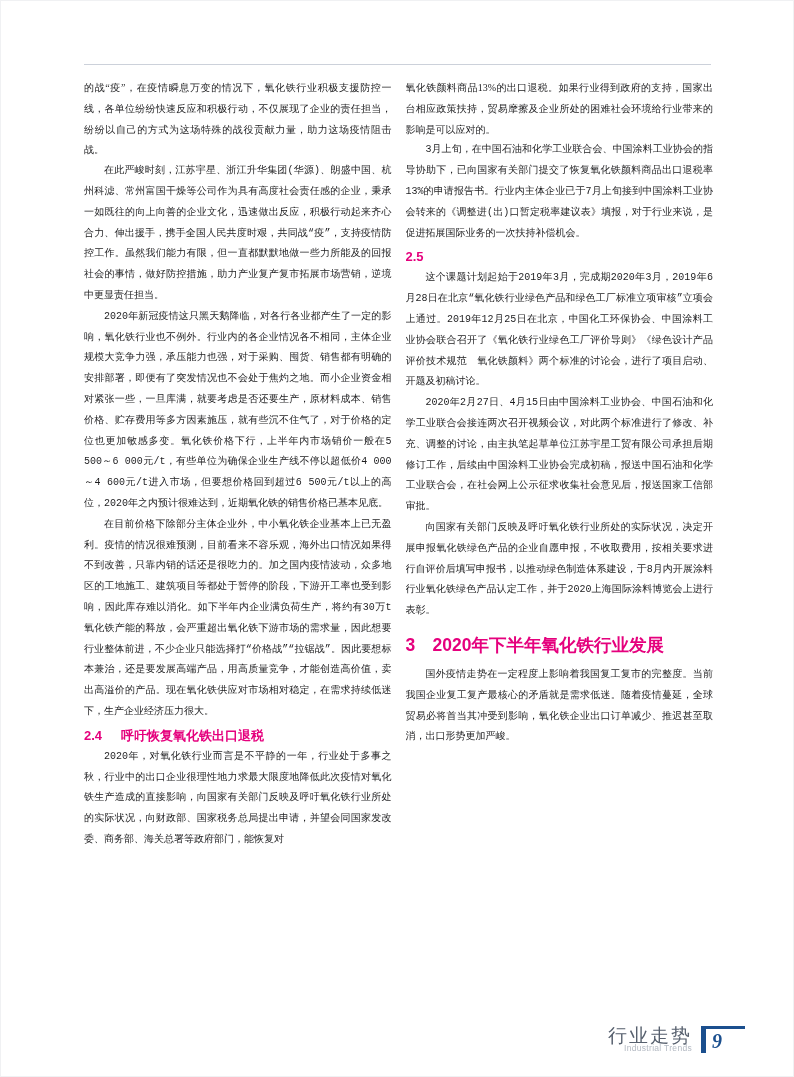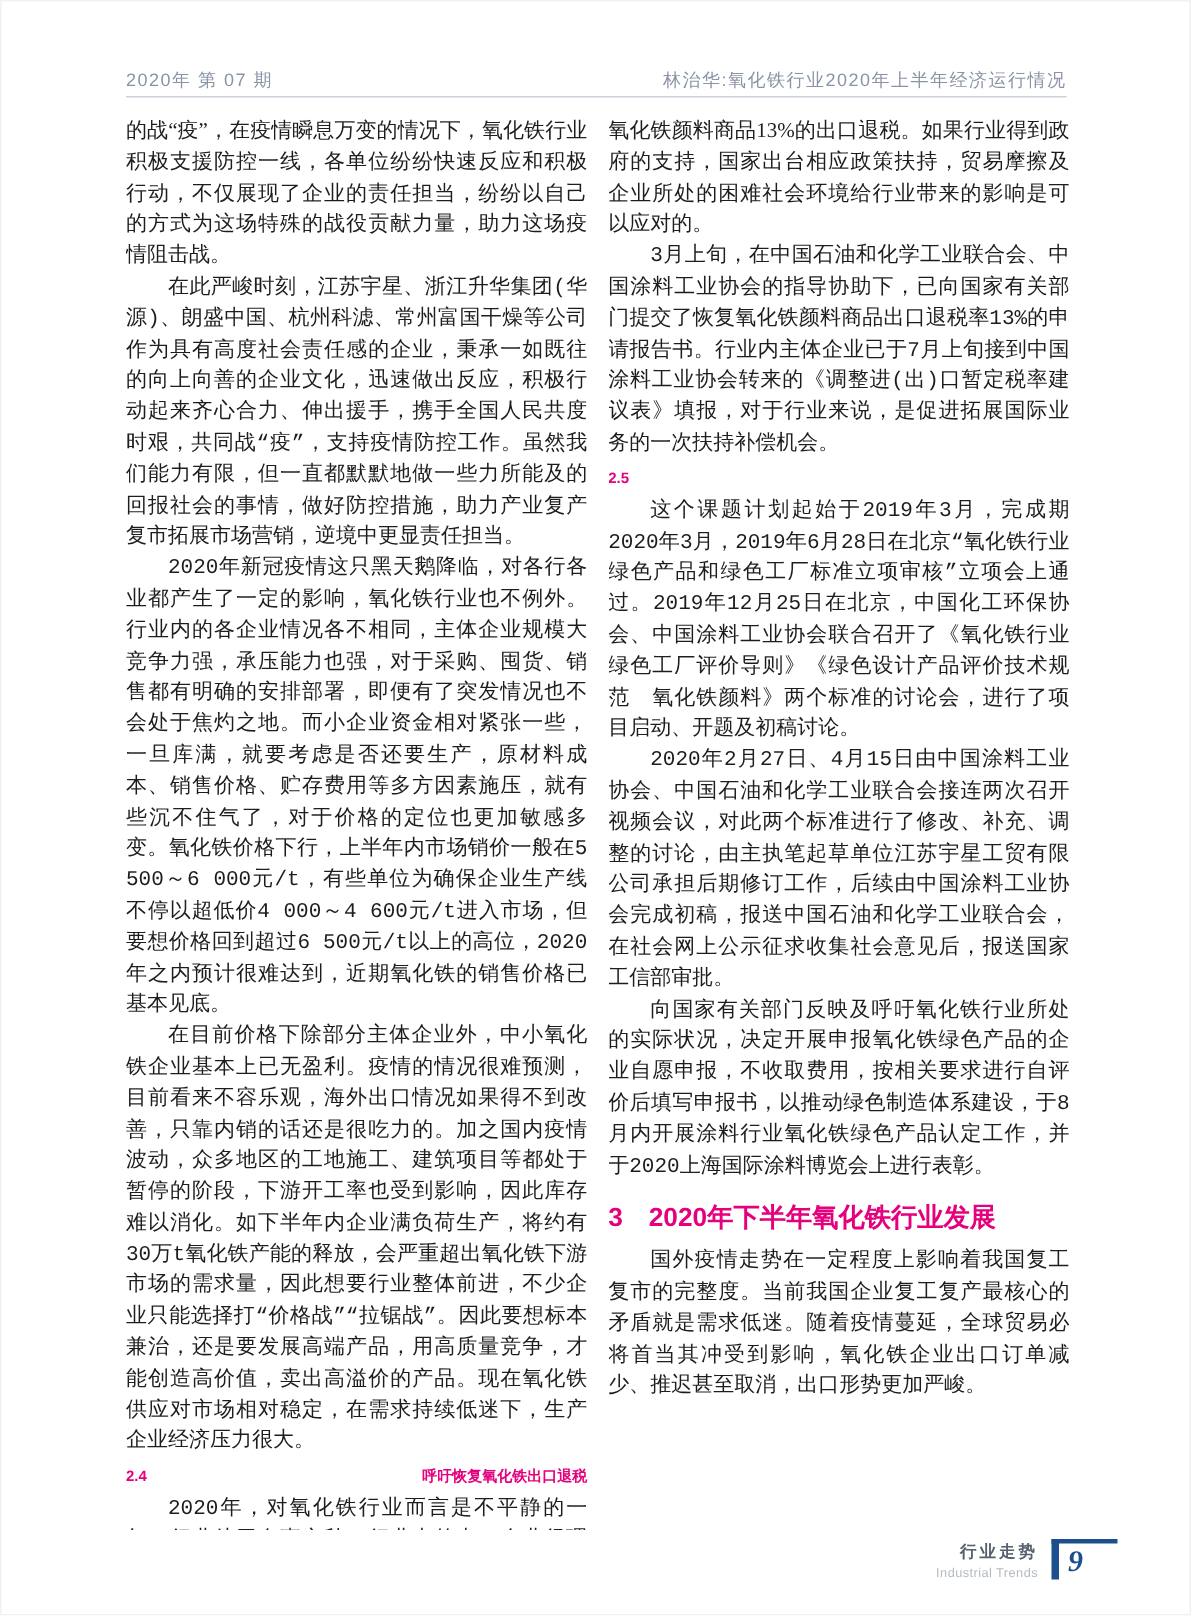--- a/index.html
+++ b/index.html
@@ -27,53 +27,52 @@
   }
   
   .content{
     position:absolute;left:83px;top:77px;
     width:629px;height:942px;
     display:flex;gap:14px;overflow:hidden;
   }
   .col{width:307.5px;flex:0 0 307.5px;overflow:hidden;}
   .para{
     margin:0;
-    font-size:14px;line-height:20.8px;
+    font-size:10px;line-height:20.8px;
     text-align:justify;
     text-justify:inter-ideograph;
   }
   .para.indent{text-indent:2em;font-family:Liberation Mono, monospace;}
   .sec-h2{
     display:flex;align-items:flex-start;
     margin:2px 0 1px 0;
     font-family:"Liberation Sans","DejaVu Sans",sans-serif;
-    font-weight:bold;font-size:10px;line-height:21px;
+    font-weight:bold;font-size:13px;line-height:21px;
     color:#e5007d;
-    justify-content:space-between;
   }
   .sec-h2 .sec-num{flex:0 0 37px;}
   .sec-h1{
     display:flex;align-items:flex-start;
     margin:11px 0 7px 0;
     font-family:"Liberation Sans","DejaVu Sans",sans-serif;
     font-weight:bold;font-size:17.5px;line-height:25px;
     color:#e5007d;
   }
   .sec-h1 .sec-num{flex:0 0 27px;}
   
   .page-footer{
     position:absolute;top:1025px;right:48px;
     display:flex;align-items:flex-start;
   }
   .footer-label{
     text-align:right;margin-right:9px;margin-top:2px;
     font-family:"Liberation Sans","DejaVu Sans",sans-serif;
   }
   .footer-label .cn{
-    font-size:11px;font-weight:bold;color:#57606e;letter-spacing:2px;line-height:15px;
+    font-size:19px;font-weight:normal;color:#57606e;letter-spacing:2px;line-height:15px;
   }
   .footer-label .en{
     font-size:8.5px;color:#b4bac3;line-height:10px;letter-spacing:0.3px;
   }
   .page-num-box{
     border-top:3px solid #1b4f8e;
     border-left:5px solid #1b4f8e;
     width:44px;height:27px;
     padding:1px 0 0 6px;box-sizing:border-box;
   }
@@ -81,24 +80,20 @@
     font-family:"Liberation Serif","DejaVu Serif",serif;
     font-style:italic;font-weight:bold;
     font-size:20px;color:#1b4f8e;line-height:22px;
   }
 </style>
 </head>
 <body>
 
 <div class="page">
 
-  <div class="page-header">
-    <span>2020年  第 07 期</span>
-    <span>林治华:氧化铁行业2020年上半年经济运行情况</span>
-  </div>
   <div class="header-rule"></div>
 
   <div class="content">
     <div class="col">
         <p class="para">的战“疫”，在疫情瞬息万变的情况下，氧化铁行业积极支援防控一线，各单位纷纷快速反应和积极行动，不仅展现了企业的责任担当，纷纷以自己的方式为这场特殊的战役贡献力量，助力这场疫情阻击战。</p>
         <p class="para indent">在此严峻时刻，江苏宇星、浙江升华集团(华源)、朗盛中国、杭州科滤、常州富国干燥等公司作为具有高度社会责任感的企业，秉承一如既往的向上向善的企业文化，迅速做出反应，积极行动起来齐心合力、伸出援手，携手全国人民共度时艰，共同战“疫”，支持疫情防控工作。虽然我们能力有限，但一直都默默地做一些力所能及的回报社会的事情，做好防控措施，助力产业复产复市拓展市场营销，逆境中更显责任担当。</p>
         <p class="para indent">2020年新冠疫情这只黑天鹅降临，对各行各业都产生了一定的影响，氧化铁行业也不例外。行业内的各企业情况各不相同，主体企业规模大竞争力强，承压能力也强，对于采购、囤货、销售都有明确的安排部署，即便有了突发情况也不会处于焦灼之地。而小企业资金相对紧张一些，一旦库满，就要考虑是否还要生产，原材料成本、销售价格、贮存费用等多方因素施压，就有些沉不住气了，对于价格的定位也更加敏感多变。氧化铁价格下行，上半年内市场销价一般在5 500～6 000元/t，有些单位为确保企业生产线不停以超低价4 000～4 600元/t进入市场，但要想价格回到超过6 500元/t以上的高位，2020年之内预计很难达到，近期氧化铁的销售价格已基本见底。</p>
         <p class="para indent">在目前价格下除部分主体企业外，中小氧化铁企业基本上已无盈利。疫情的情况很难预测，目前看来不容乐观，海外出口情况如果得不到改善，只靠内销的话还是很吃力的。加之国内疫情波动，众多地区的工地施工、建筑项目等都处于暂停的阶段，下游开工率也受到影响，因此库存难以消化。如下半年内企业满负荷生产，将约有30万t氧化铁产能的释放，会严重超出氧化铁下游市场的需求量，因此想要行业整体前进，不少企业只能选择打“价格战”“拉锯战”。因此要想标本兼治，还是要发展高端产品，用高质量竞争，才能创造高价值，卖出高溢价的产品。现在氧化铁供应对市场相对稳定，在需求持续低迷下，生产企业经济压力很大。</p>
         <div class="sec-h2">
           <span class="sec-num">2.4</span>

